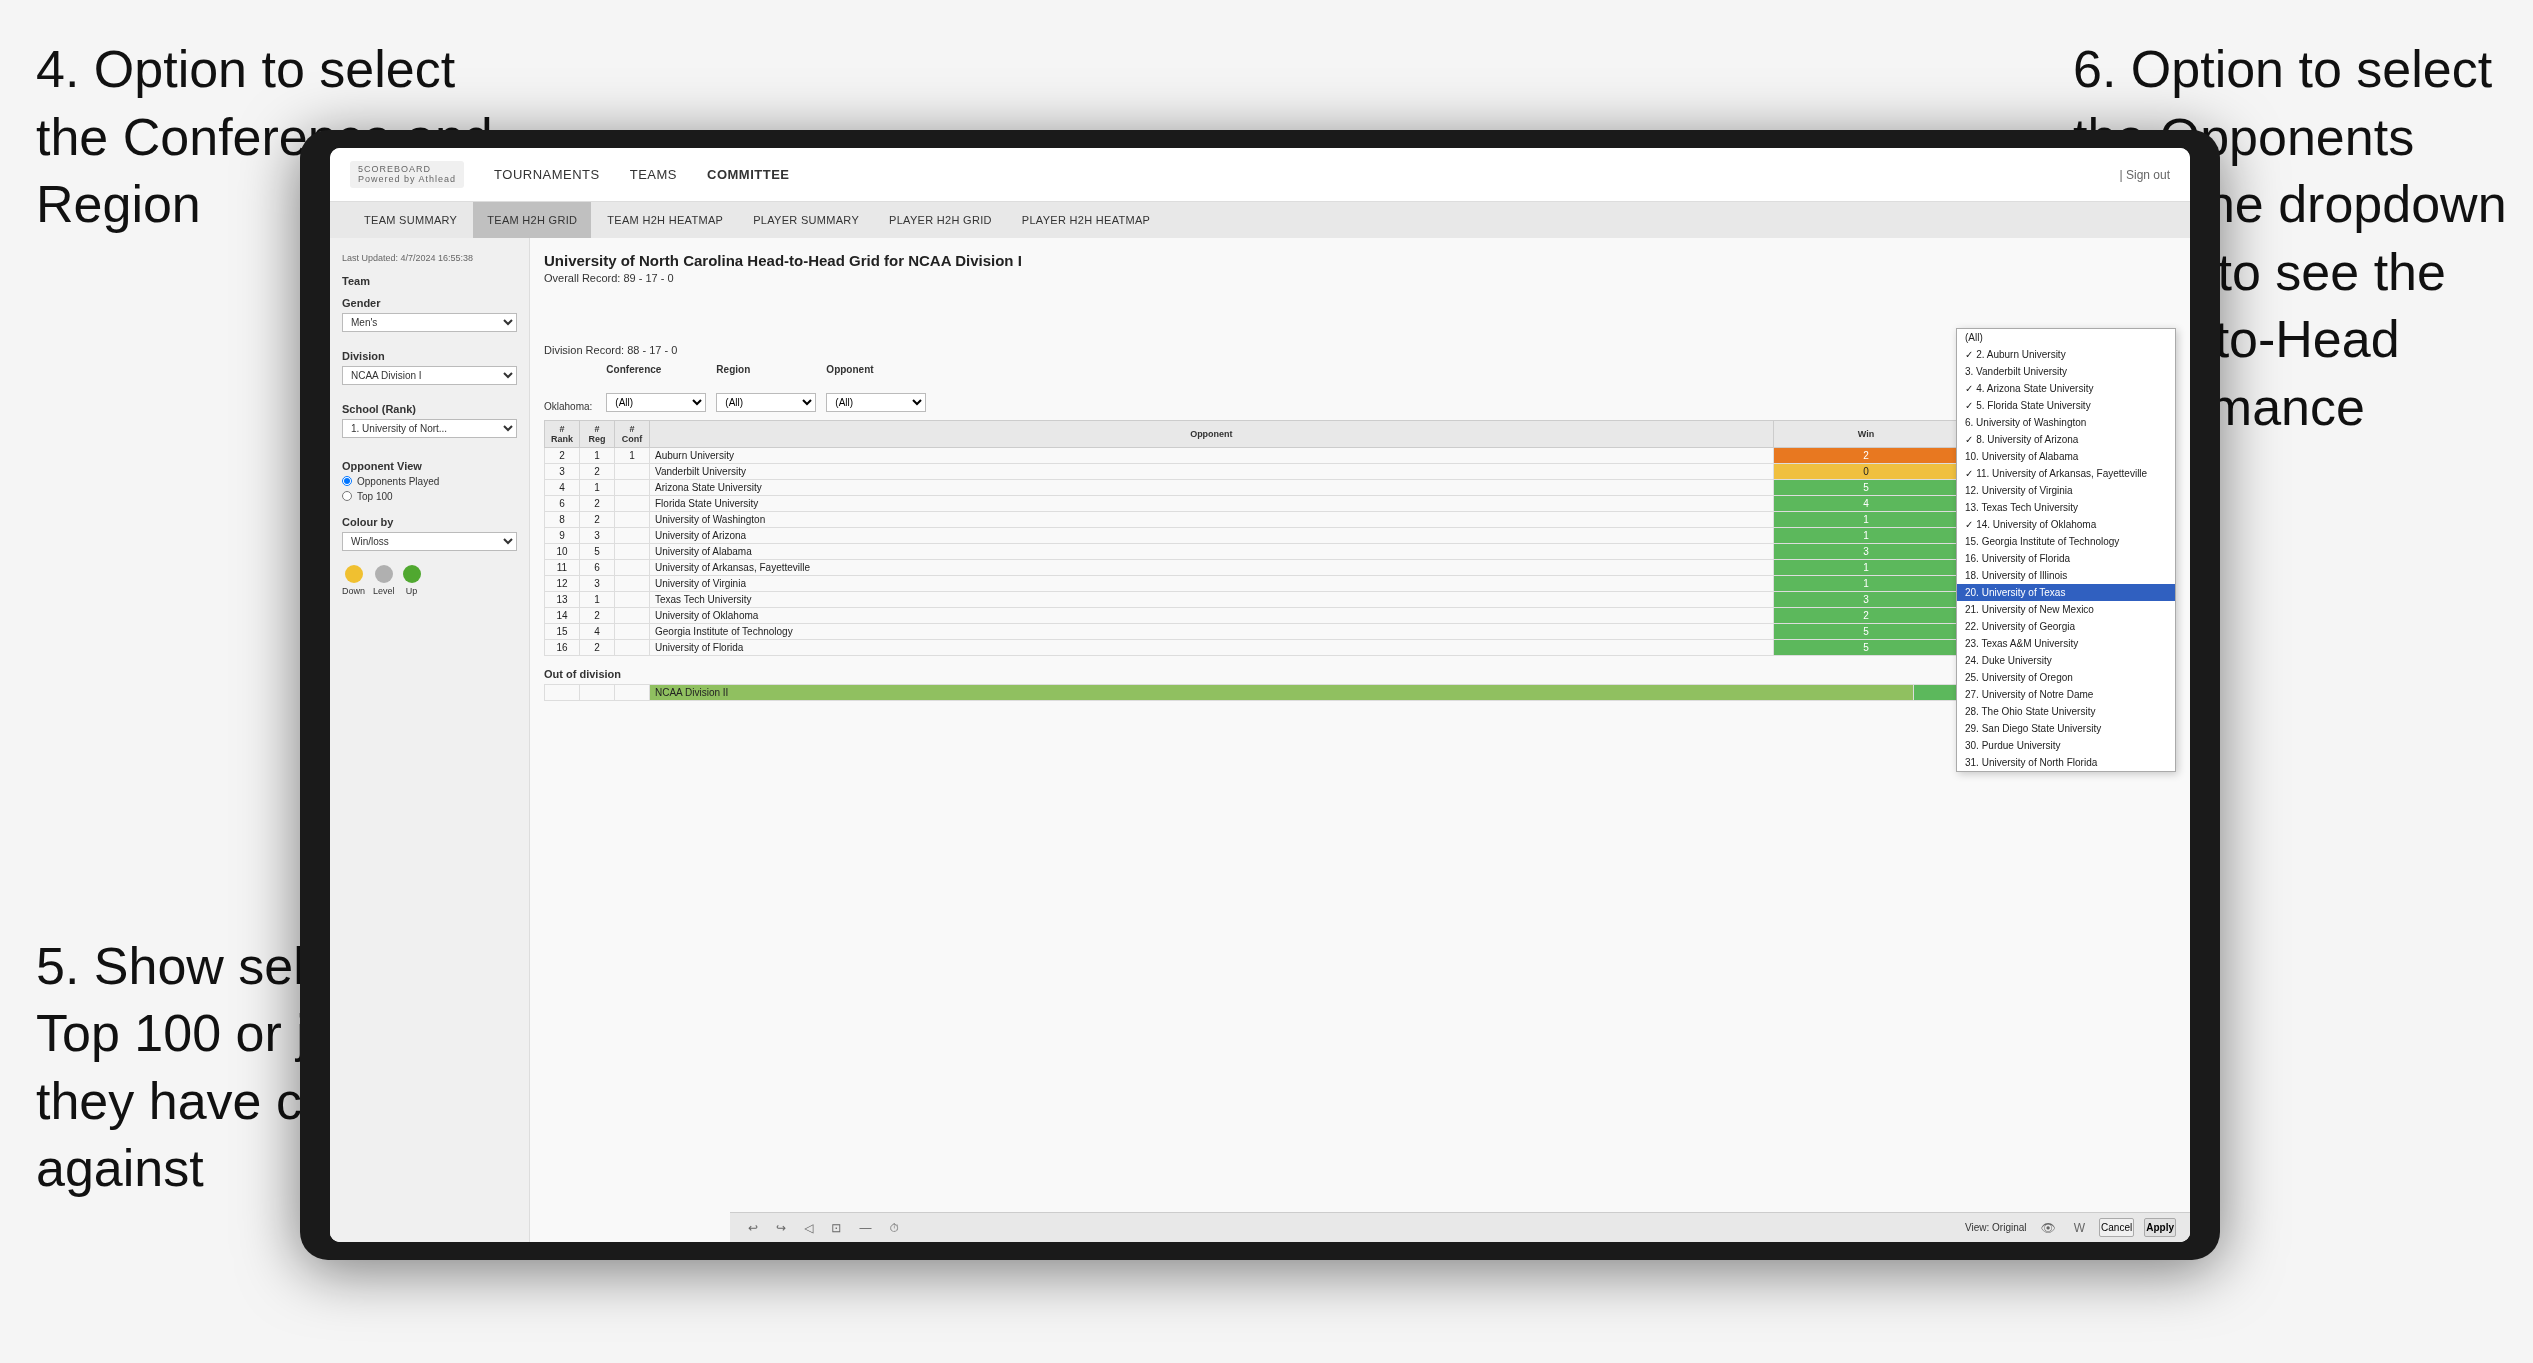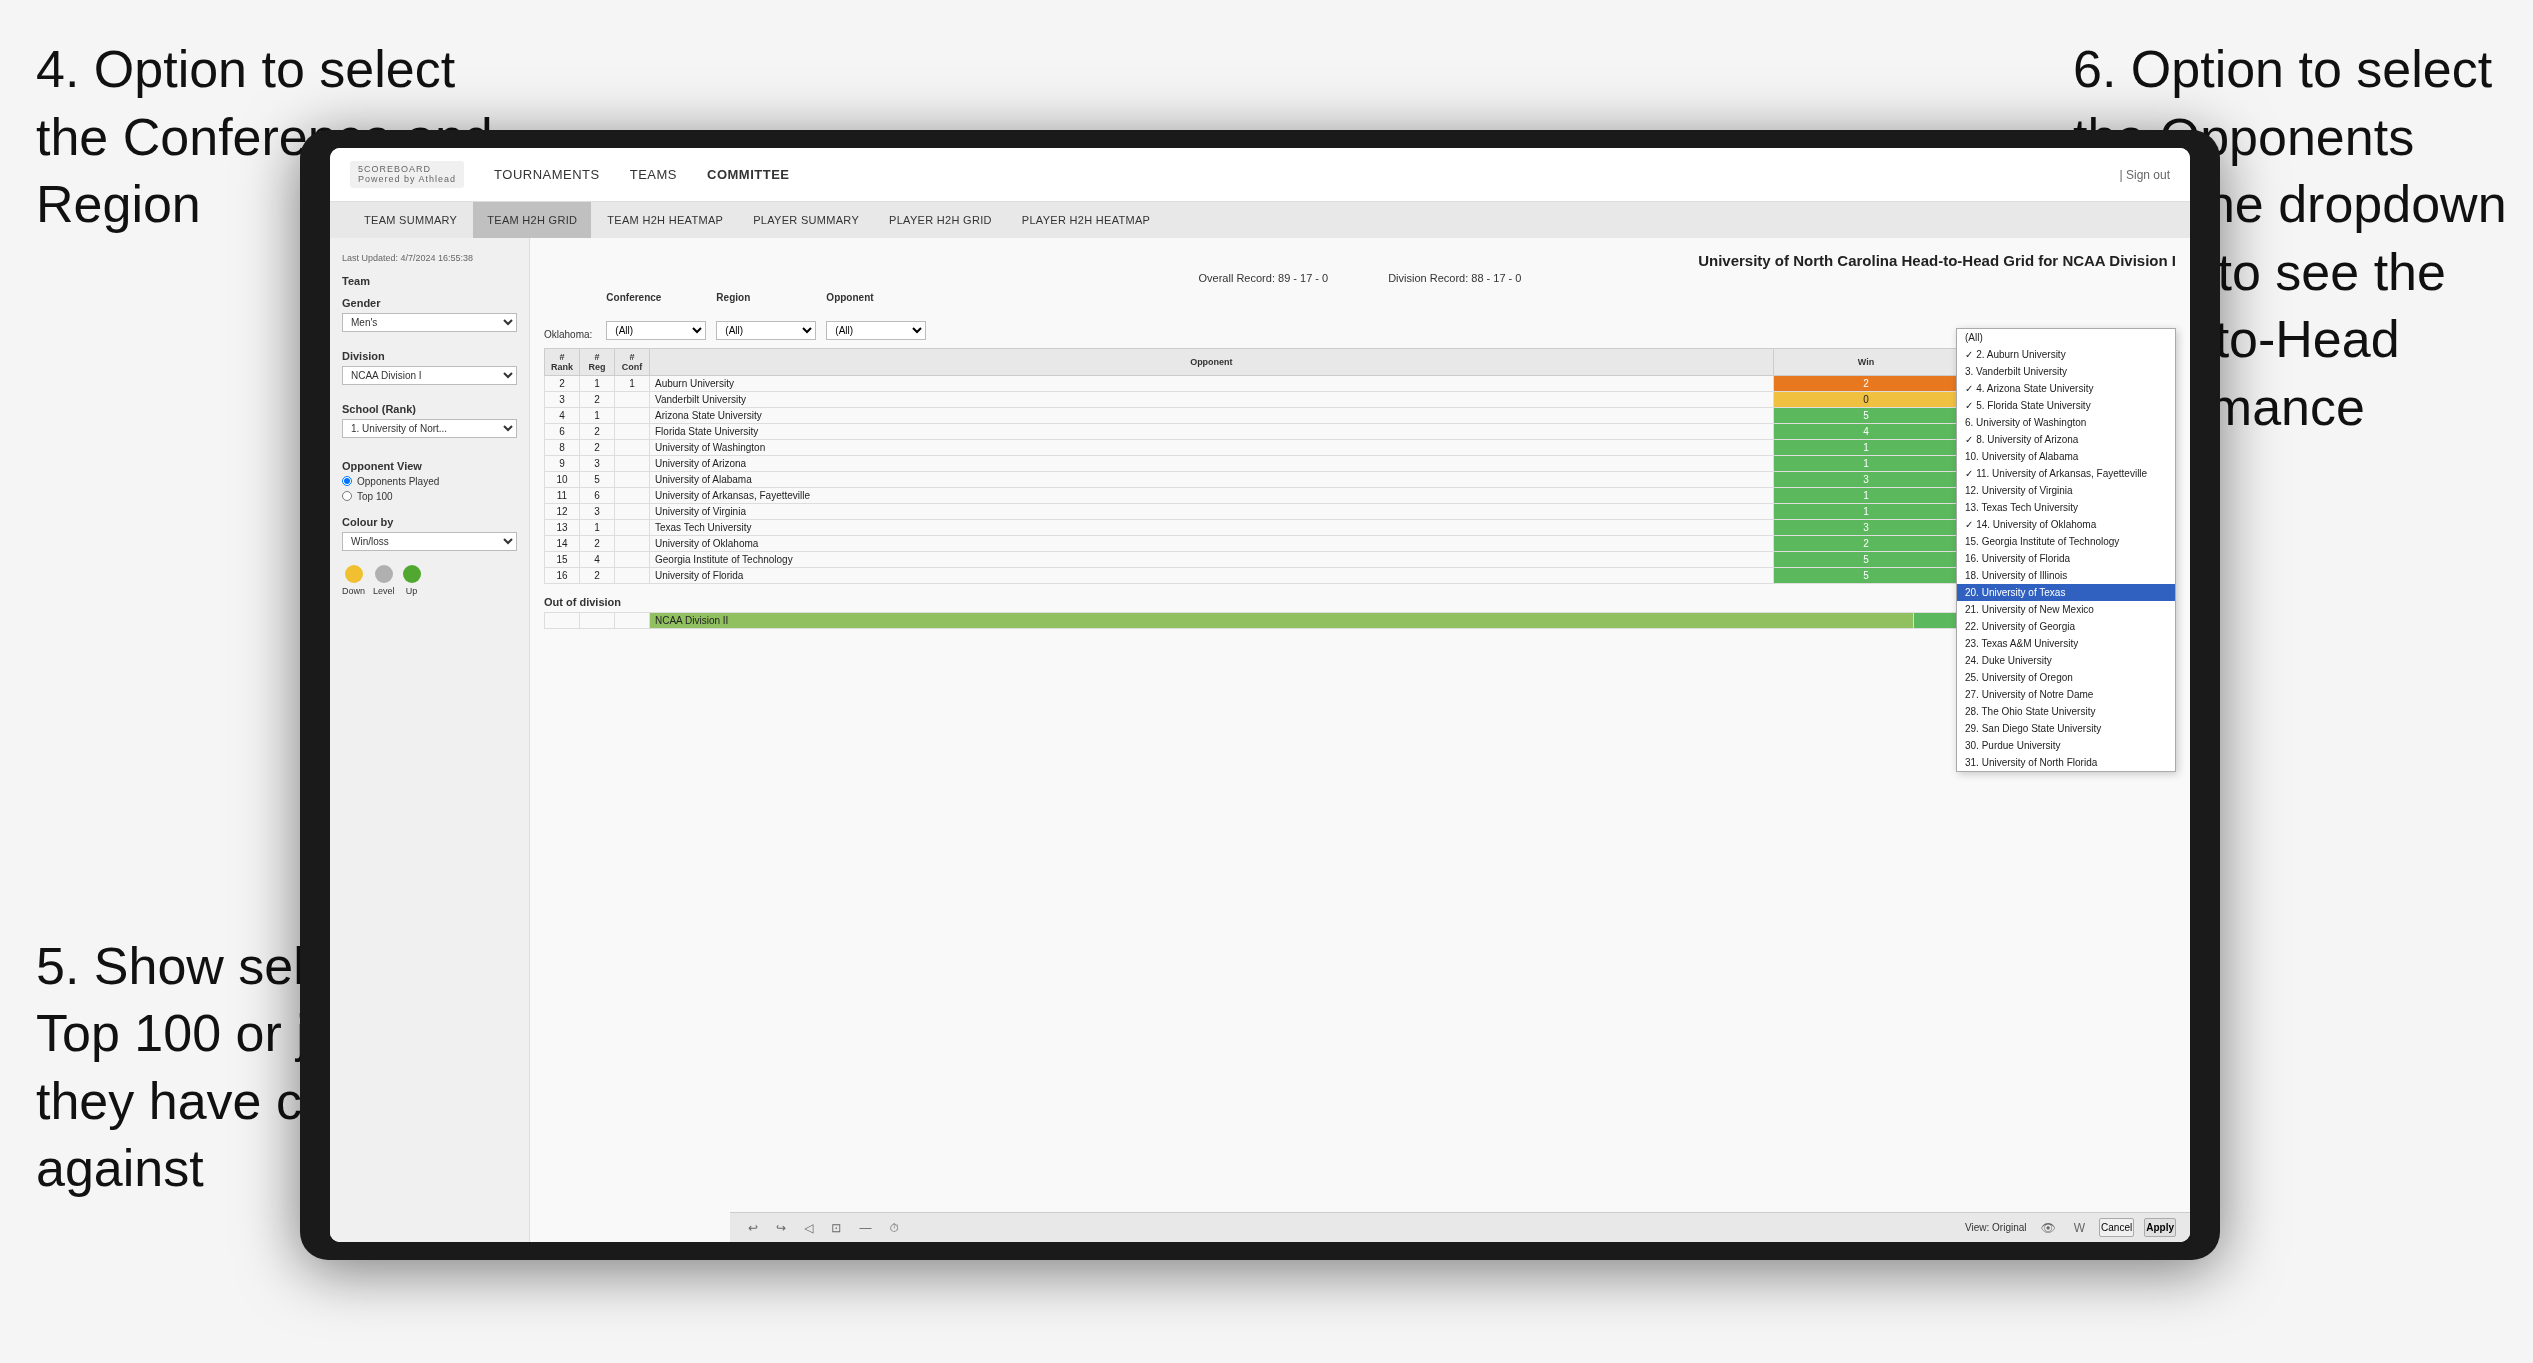--- a/index.html
+++ b/index.html
@@ -237,37 +237,38 @@
 
     
     .report-area {
       flex: 1;
       padding: 14px;
       overflow: auto;
       position: relative;
     }
 
     .report-header {
-      text-align: right;
+      text-align: left;
       margin-bottom: 8px;
     }
 
     .report-title {
       font-size: 15px;
       font-weight: 700;
       color: #222;
     }
 
     .report-records {
       display: flex;
       justify-content: center;
       gap: 60px;
       font-size: 11px;
       color: #333;
       margin-top: 3px;
+      flex-direction: column;
     }
 
     
     .filter-row {
       display: flex;
       gap: 10px;
       margin-bottom: 8px;
       align-items: flex-end;
     }
 

